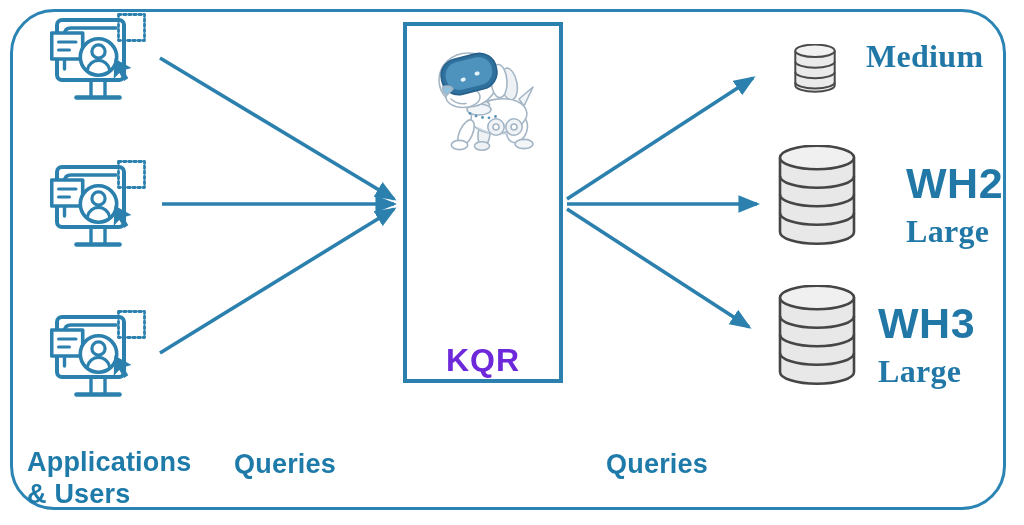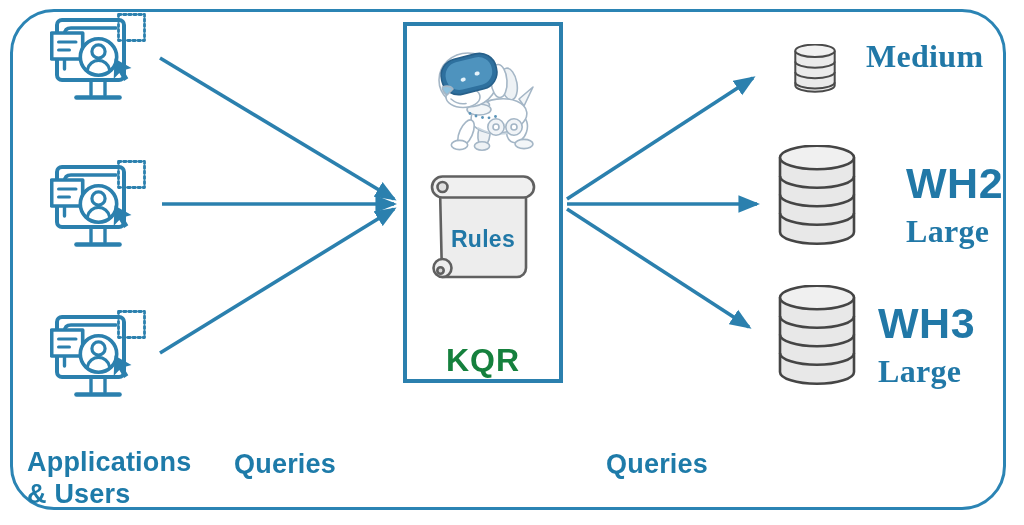--- a/index.html
+++ b/index.html
@@ -23,21 +23,21 @@
   }
   .dog{position:absolute;left:13px;top:16px;width:128px;height:112px;}
   .scrollwrap{position:absolute;left:16px;top:148px;width:120px;height:122px;}
   .scrollwrap svg{width:100%;height:100%;display:block;}
   .rules{
     position:absolute;left:0;right:0;top:52px;text-align:center;
     font-size:23px;font-weight:600;color:#2178a7;letter-spacing:.3px;
   }
   .kqr-label{
     position:absolute;left:0;right:0;top:316px;text-align:center;
-    font-size:32px;font-weight:600;color:#15803d;letter-spacing:1px;
+    font-size:32px;font-weight:600;color:#6d28d9;letter-spacing:1px;
   }
   .db{position:absolute;}
   .db svg{width:100%;height:100%;display:block;}
   .db-wh1{left:794px;top:44px;width:42px;height:50px;}
   .db-wh2{left:778px;top:145px;width:78px;height:101px;}
   .db-wh3{left:778px;top:285px;width:78px;height:101px;}
   .whlabel{position:absolute;color:#2178a7;}
   .wh1{left:866px;top:30px;}
   .wh2{left:878px;top:162px;margin-left:28px;}
   .wh3{left:878px;top:302px;}
@@ -161,32 +161,20 @@
         <g fill="#5b94b9" stroke="none">
           <circle cx="50" cy="71.5" r="1.4"></circle>
             <circle cx="56" cy="74" r="1.4"></circle>
           <circle cx="62.5" cy="75.5" r="1.4"></circle>
             <circle cx="69" cy="75.8" r="1.4"></circle>
           <circle cx="75.5" cy="74.5" r="1.4"></circle>
         </g>
       </g>
     </svg>
 
-    <div class="scrollwrap">
-      <svg viewBox="0 0 120 122">
-        <g stroke="#606060" stroke-width="2.6" fill="#ededed" stroke-linecap="round" stroke-linejoin="round">
-          <path d="M17,14 H103 V94 a9,9 0 0 1 -9,9 H19 Z"></path>
-          <circle cx="19.5" cy="94" r="9"></circle>
-          <circle cx="17.5" cy="96.5" r="3.2" fill="#d6d6d6"></circle>
-          <rect x="9" y="2.5" width="102" height="21" rx="10.5" fill="#f0f0f0"></rect>
-          <circle cx="19.5" cy="13" r="5" fill="#e0e0e0"></circle>
-        </g>
-      </svg>
-      <span class="rules">Rules</span>
-    </div>
 
     <div class="kqr-label">KQR</div>
   </div>
 
   <div class="db db-wh1">
     <svg viewBox="0 0 42 50">
         <use href="#sym-db-small"></use>
       </svg>
   </div>
   <div class="db db-wh2">

